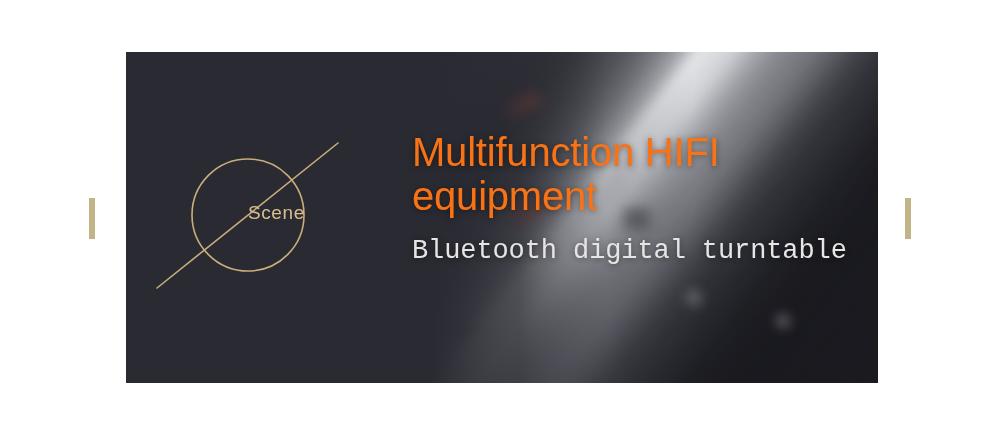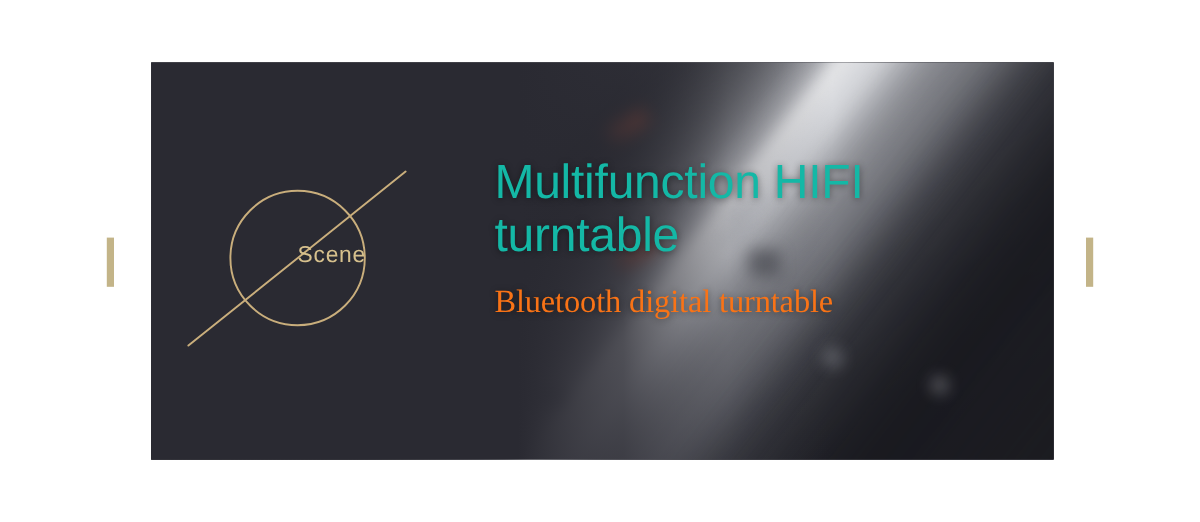--- a/index.html
+++ b/index.html
@@ -175,32 +175,32 @@
 
   
   #copy {
     position: absolute;
     left: 286px;
     top: 78px;
     width: 440px;
   }
   #headline {
     margin: 0;
-    color: #14b8a6;
+    color: #f97316;
     font-family: "Liberation Sans", sans-serif;
     font-size: 40px;
     font-weight: 400;
     line-height: 44px;
     letter-spacing: -0.2px;
     text-shadow: 0 1px 6px rgba(0,0,0,0.45);
   }
   #subcopy {
     margin: 16px 0 0 0;
-    color: #f97316;
-    font-family: Liberation Serif, serif;
+    color: #e5e5e5;
+    font-family: Liberation Mono, monospace;
     font-size: 27px;
     font-weight: 400;
     line-height: 34px;
     letter-spacing: -0.1px;
     text-shadow: 0 1px 6px rgba(0,0,0,0.45);
   }
   .nowrap { display: block; }
 </style>
 </head>
 <body>
@@ -235,21 +235,21 @@
     <svg id="scene-badge" viewBox="0 0 752 331" preserveAspectRatio="none">
       <line x1="31" y1="236" x2="212" y2="91" stroke="#c9ae7c" stroke-width="1.6" stroke-linecap="round"></line>
       <circle cx="122" cy="163" r="56" fill="none" stroke="#c9ae7c" stroke-width="1.6"></circle>
     </svg>
 
     <div id="scene-label">Scene</div>
 
     <div id="copy">
       <h1 id="headline">
         <span class="nowrap">Multifunction HIFI</span>
-        <span class="nowrap">turntable</span>
+        <span class="nowrap">equipment</span>
       </h1>
       <p id="subcopy">
         <span class="nowrap">Bluetooth digital turntable</span>
       </p>
     </div>
 
   </div>
 </div>
 
 </body></html>

